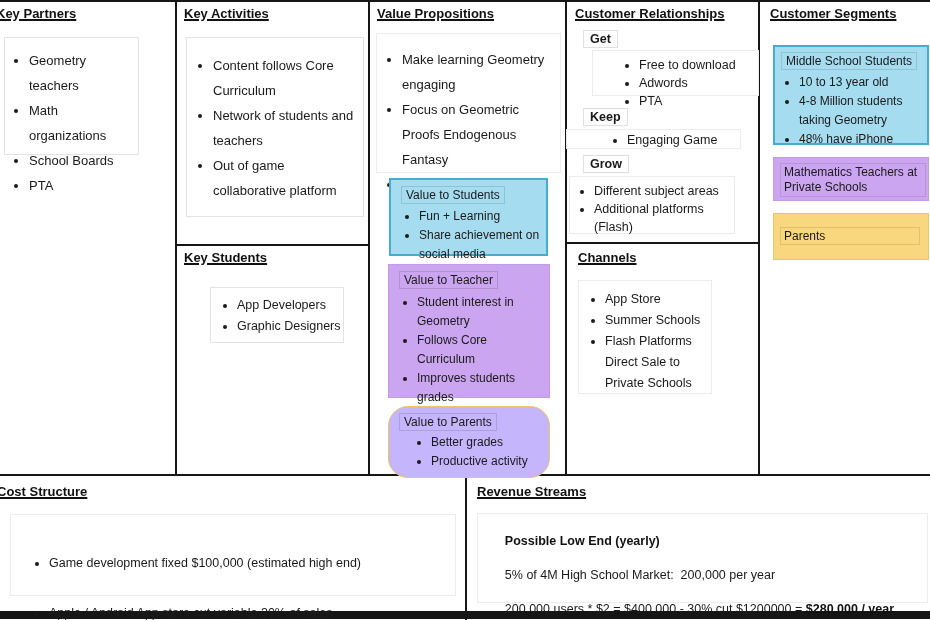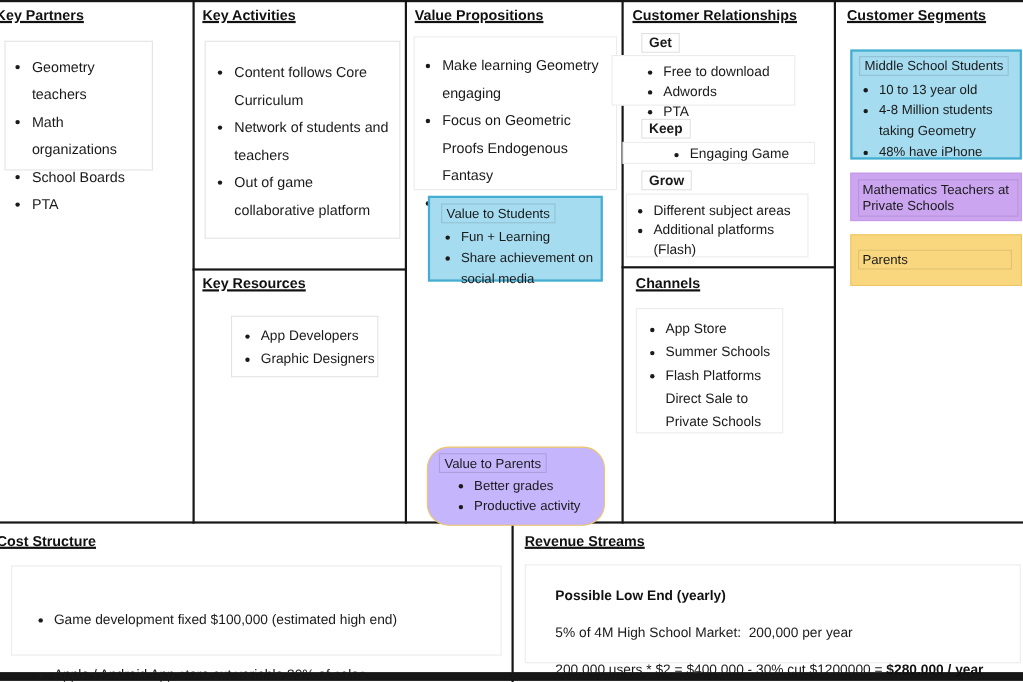--- a/index.html
+++ b/index.html
@@ -68,21 +68,21 @@
 
   <div class="sec-title" style="left:184px;top:6px;">Key Activities</div>
   <div class="wbox" style="left:186px;top:37px;width:178px;height:180px;">
     <ul class="fs13 lh25" style="padding:15px 4px 0 26px;">
       <li>Content follows Core Curriculum</li>
       <li>Network of students and teachers</li>
       <li>Out of game collaborative platform</li>
     </ul>
   </div>
 
-  <div class="sec-title" style="left:184px;top:250px;">Key Resources</div>
+  <div class="sec-title" style="left:184px;top:250px;">Key Students</div>
   <div class="wbox" style="left:210px;top:287px;width:134px;height:56px;">
     <ul class="fs125 lh21" style="padding:7px 0 0 26px;">
       <li>App Developers</li>
       <li>Graphic Designers</li>
     </ul>
   </div>
 
   <div class="sec-title" style="left:377px;top:6px;">Value Propositions</div>
   <div class="wbox" style="left:376px;top:33px;width:185px;height:140px;border-color:#ececec;">
     <ul class="fs13 lh25" style="padding:13px 2px 0 25px;">
@@ -93,33 +93,41 @@
   </div>
 
   <div class="cbox blue-b" style="left: 389px; top: 178px; width: 159px; height: 78px; background: rgb(165, 220, 240);">
     <span class="clabel">Value to Students</span>
     <ul class="fs12 lh19" style="padding:3px 0 0 22px;">
       <li>Fun + Learning</li>
       <li>Share achievement on social media</li>
     </ul>
   </div>
 
+  <div class="cbox purple-b" style="left: 388px; top: 264px; width: 162px; height: 134px; background: rgb(203, 165, 240);">
+    <span class="clabel">Value to Teacher</span>
+    <ul class="fs12 lh19" style="padding:4px 0 0 22px;width:130px;">
+      <li>Student interest in Geometry</li>
+      <li>Follows Core Curriculum</li>
+      <li>Improves students grades</li>
+    </ul>
+  </div>
 
   <div class="cbox yellow-b" style="left: 388px; top: 406px; width: 162px; height: 72px; background: #c4b5fd; border-radius: 20px;">
     <span class="clabel">Value to Parents</span>
     <ul class="fs12 lh19" style="padding:2px 0 0 36px;">
       <li>Better grades</li>
       <li>Productive activity</li>
     </ul>
   </div>
 
   <div class="sec-title" style="left:575px;top:6px;">Customer Relationships</div>
 
   <div class="rlabel" style="left:583px;top:30px;">Get</div>
-  <div class="wbox" style="left:556px;top:50px;width:167px;height:46px;border-color:#ececec;">
+  <div class="wbox" style="left:592px;top:50px;width:167px;height:46px;border-color:#ececec;">
     <ul class="fs125 lh18" style="padding:5px 0 0 46px;">
       <li>Free to download</li>
       <li>Adwords</li>
       <li>PTA</li>
     </ul>
   </div>
 
   <div class="rlabel" style="left:583px;top:108px;">Keep</div>
   <div class="wbox" style="left:566px;top:129px;width:175px;height:20px;border-color:#ececec;">
     <ul class="fs125 lh18" style="padding:1px 0 16px 60px;">

